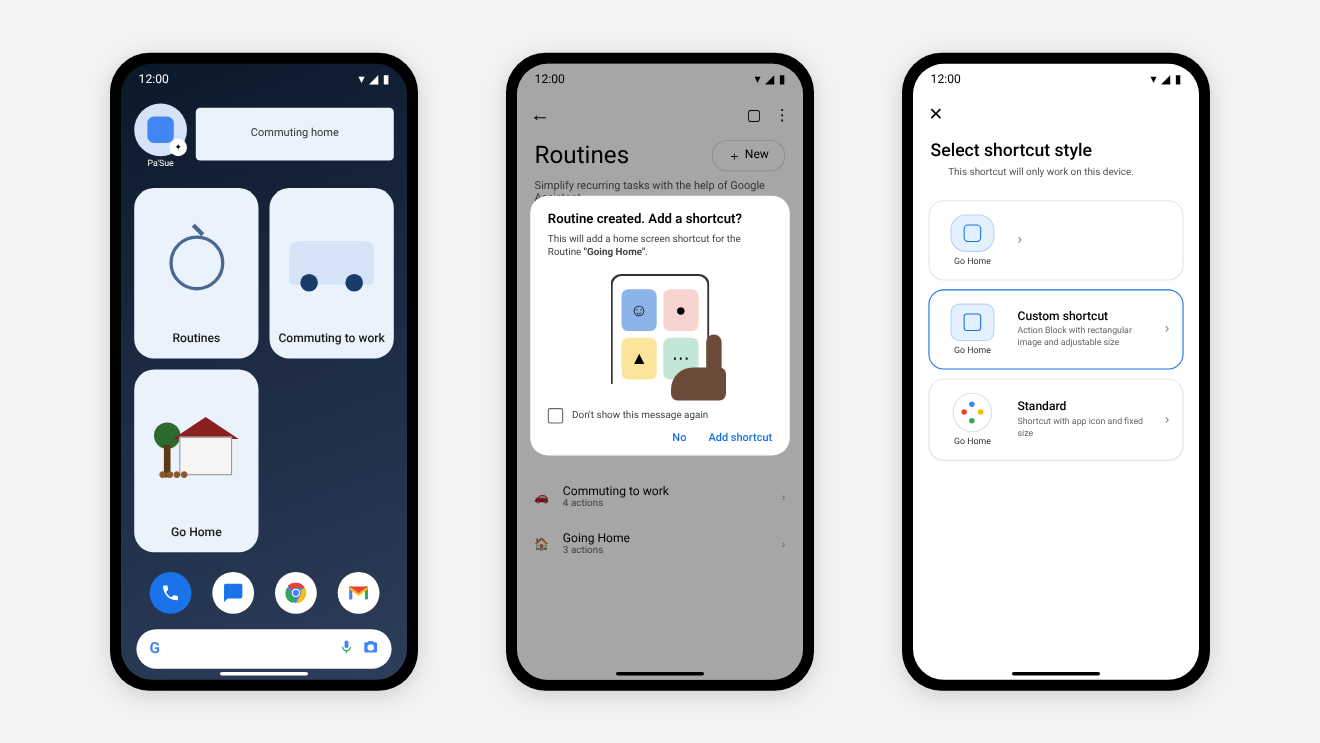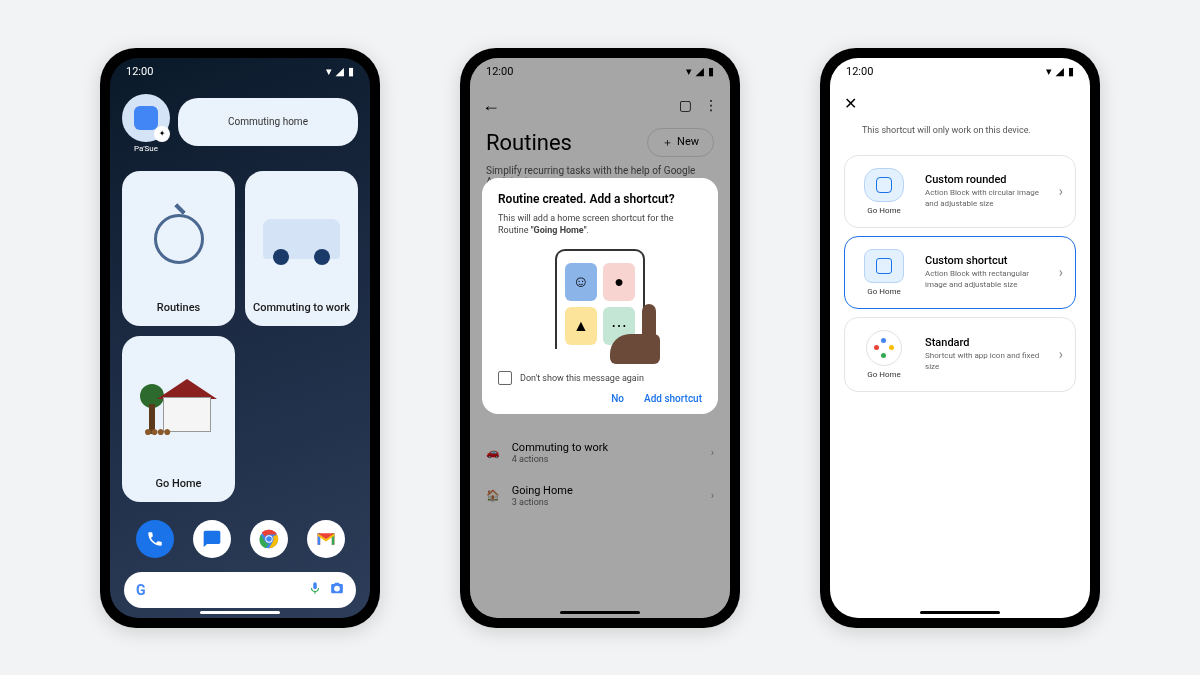--- a/index.html
+++ b/index.html
@@ -84,21 +84,21 @@
 }
 .folder-label {
   font-size: 8px;
   color: #fff;
   text-align: center;
   margin-top: 2px;
 }
 .commuting-pill {
   flex: 1;
   background: #eaf2fb;
-  border-radius: 20px;
+  border-radius: 4px;
   display: flex;
   align-items: center;
   justify-content: center;
   font-size: 10px;
   color: #333;
   height: 48px;
   margin-top:4px;
 }
 .widget-grid {
   display: grid;
@@ -700,32 +700,29 @@
       <span>12:00</span>
       <div class="status-icons">
         <span>▾</span>
         <span>◢</span>
         <span>▮</span>
       </div>
     </div>
     <div class="p3-header">
       <span class="p3-close">✕</span>
     </div>
+    <div class="p3-title">Select shortcut style</div>
     <div class="p3-sub">This shortcut will only work on this device.</div>
 
     <div class="style-option">
       <div class="style-preview">
         <div class="preview-shape rounded">
             <div class="inner-icon" style="border-radius:4px"></div>
           </div>
         <div class="preview-label">Go Home</div>
-      </div>
-      <div class="style-text">
-        <div class="style-title">Custom rounded</div>
-        <div class="style-desc">Action Block with circular image and adjustable size</div>
       </div>
       <div class="style-chevron">›</div>
     </div>
 
     <div class="style-option selected">
       <div class="style-preview">
         <div class="preview-shape">
             <div class="inner-icon"></div>
           </div>
         <div class="preview-label">Go Home</div>

